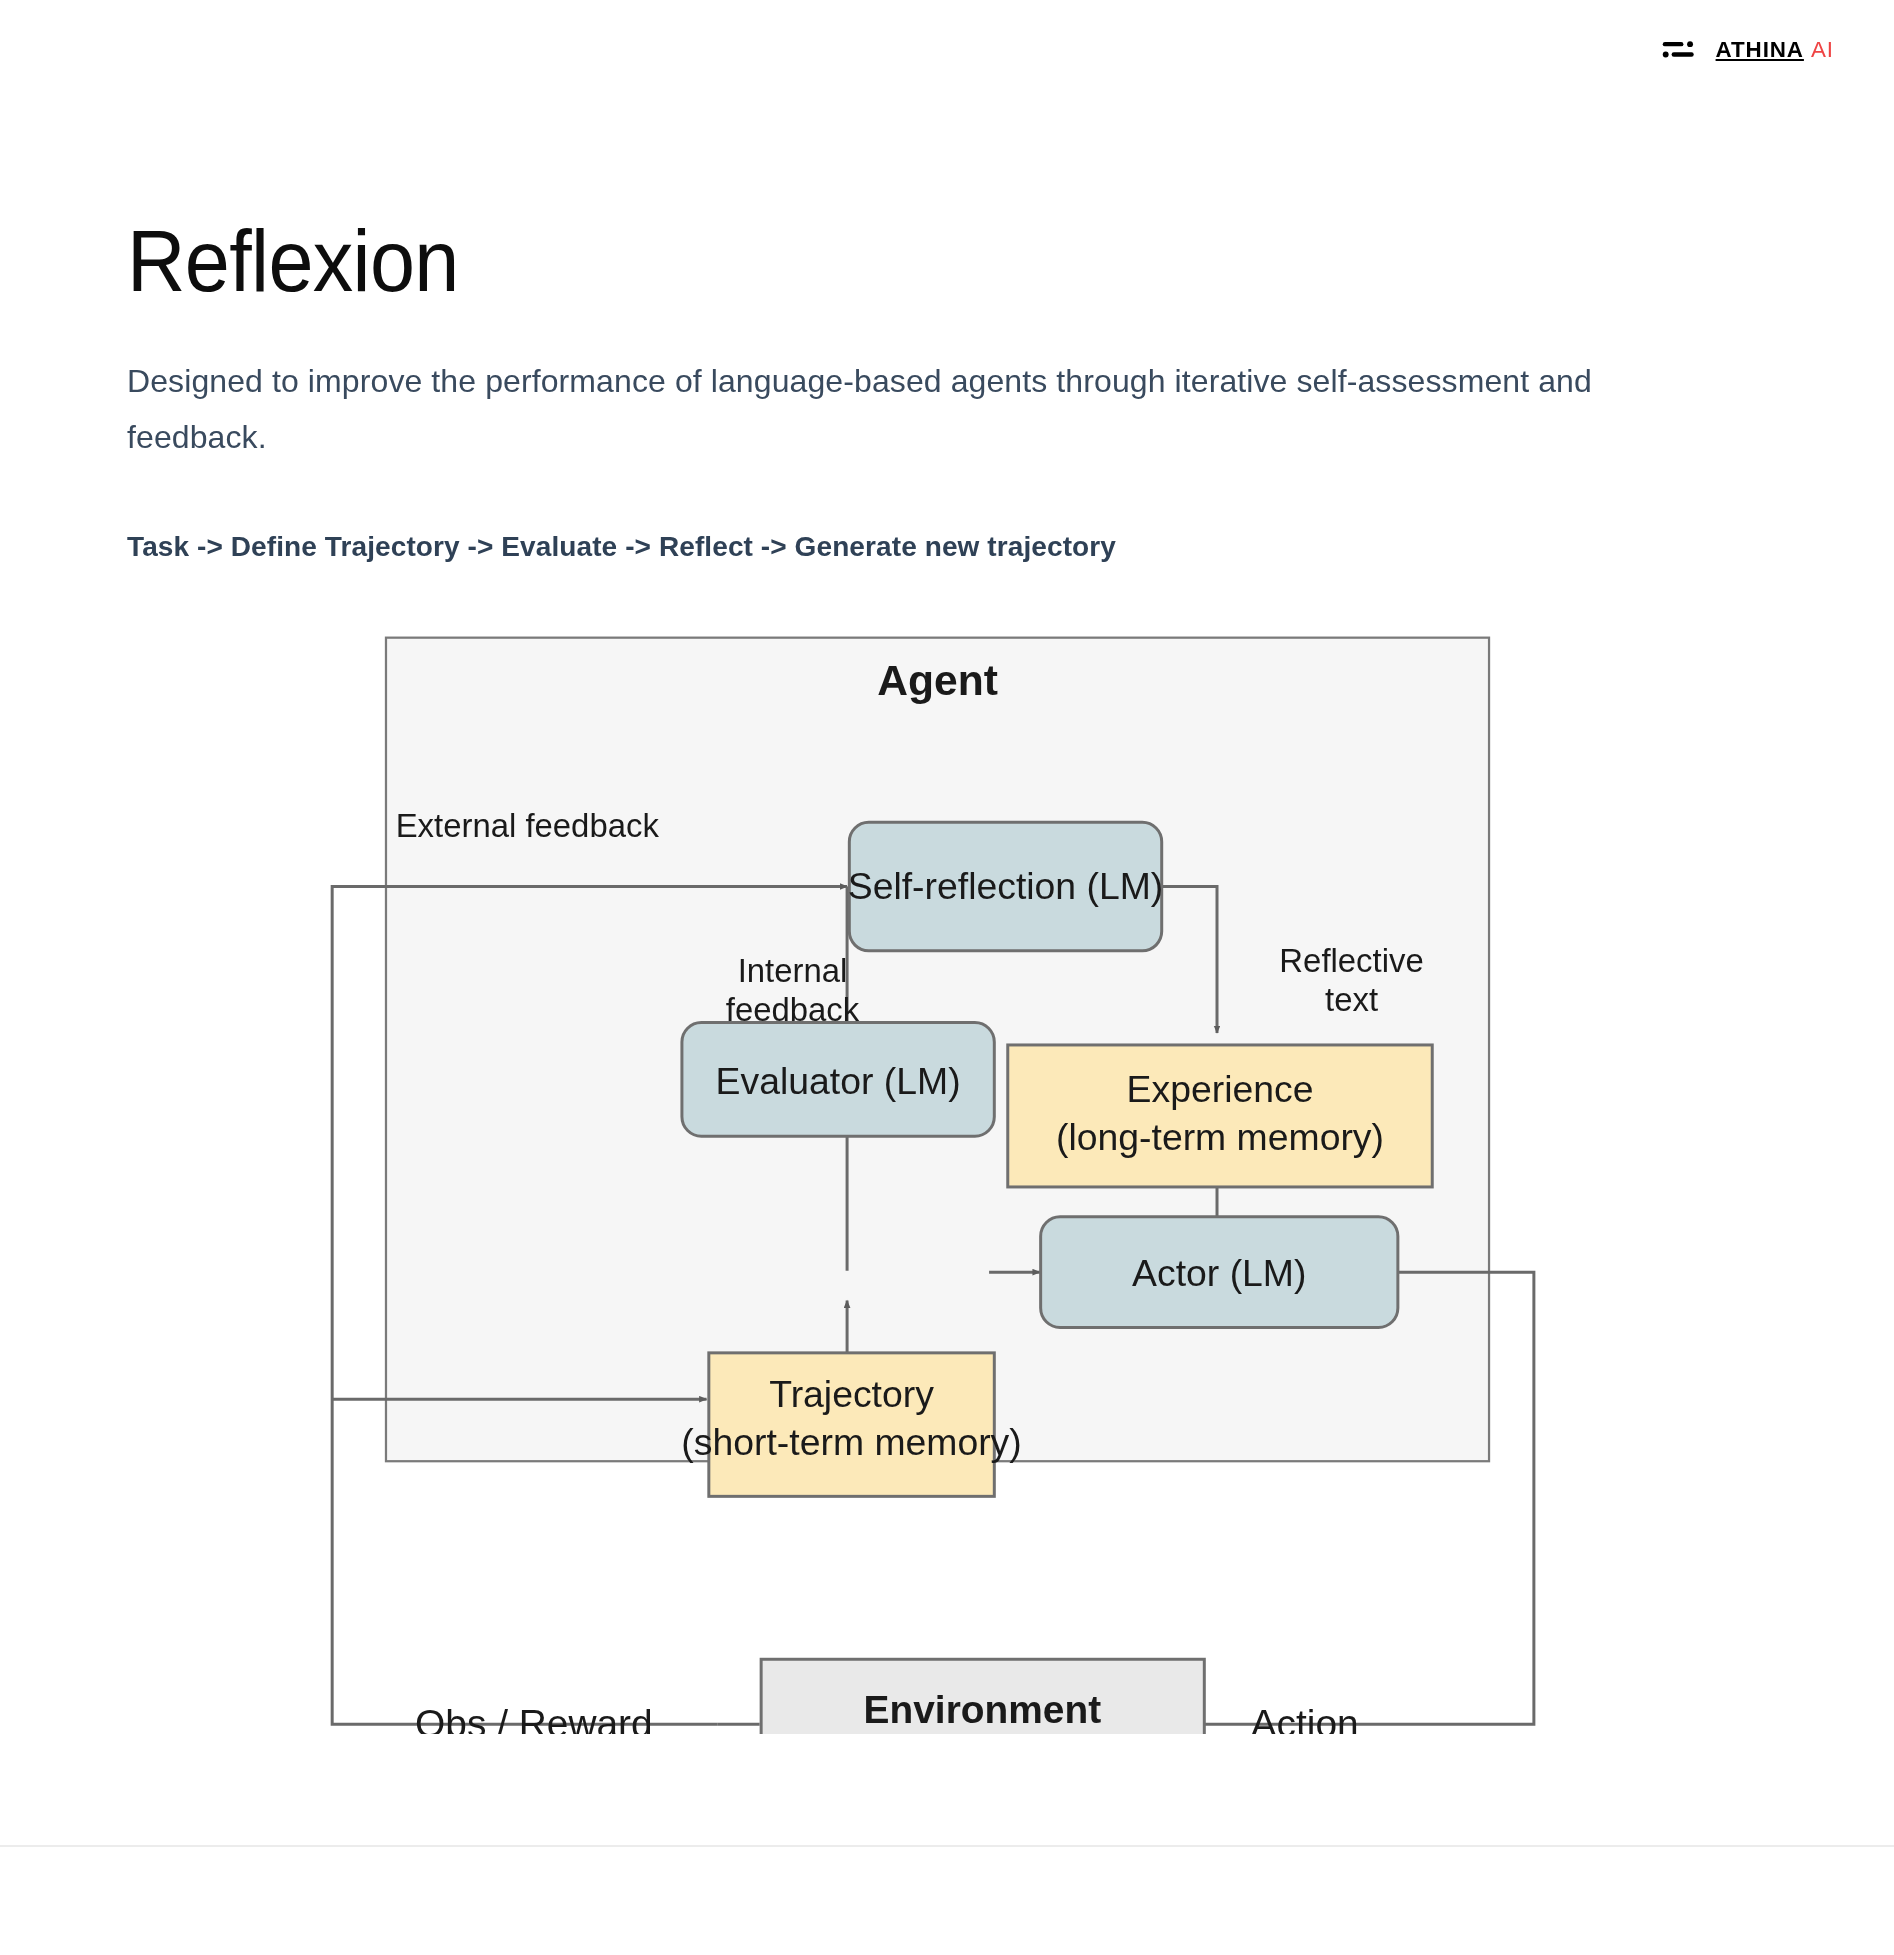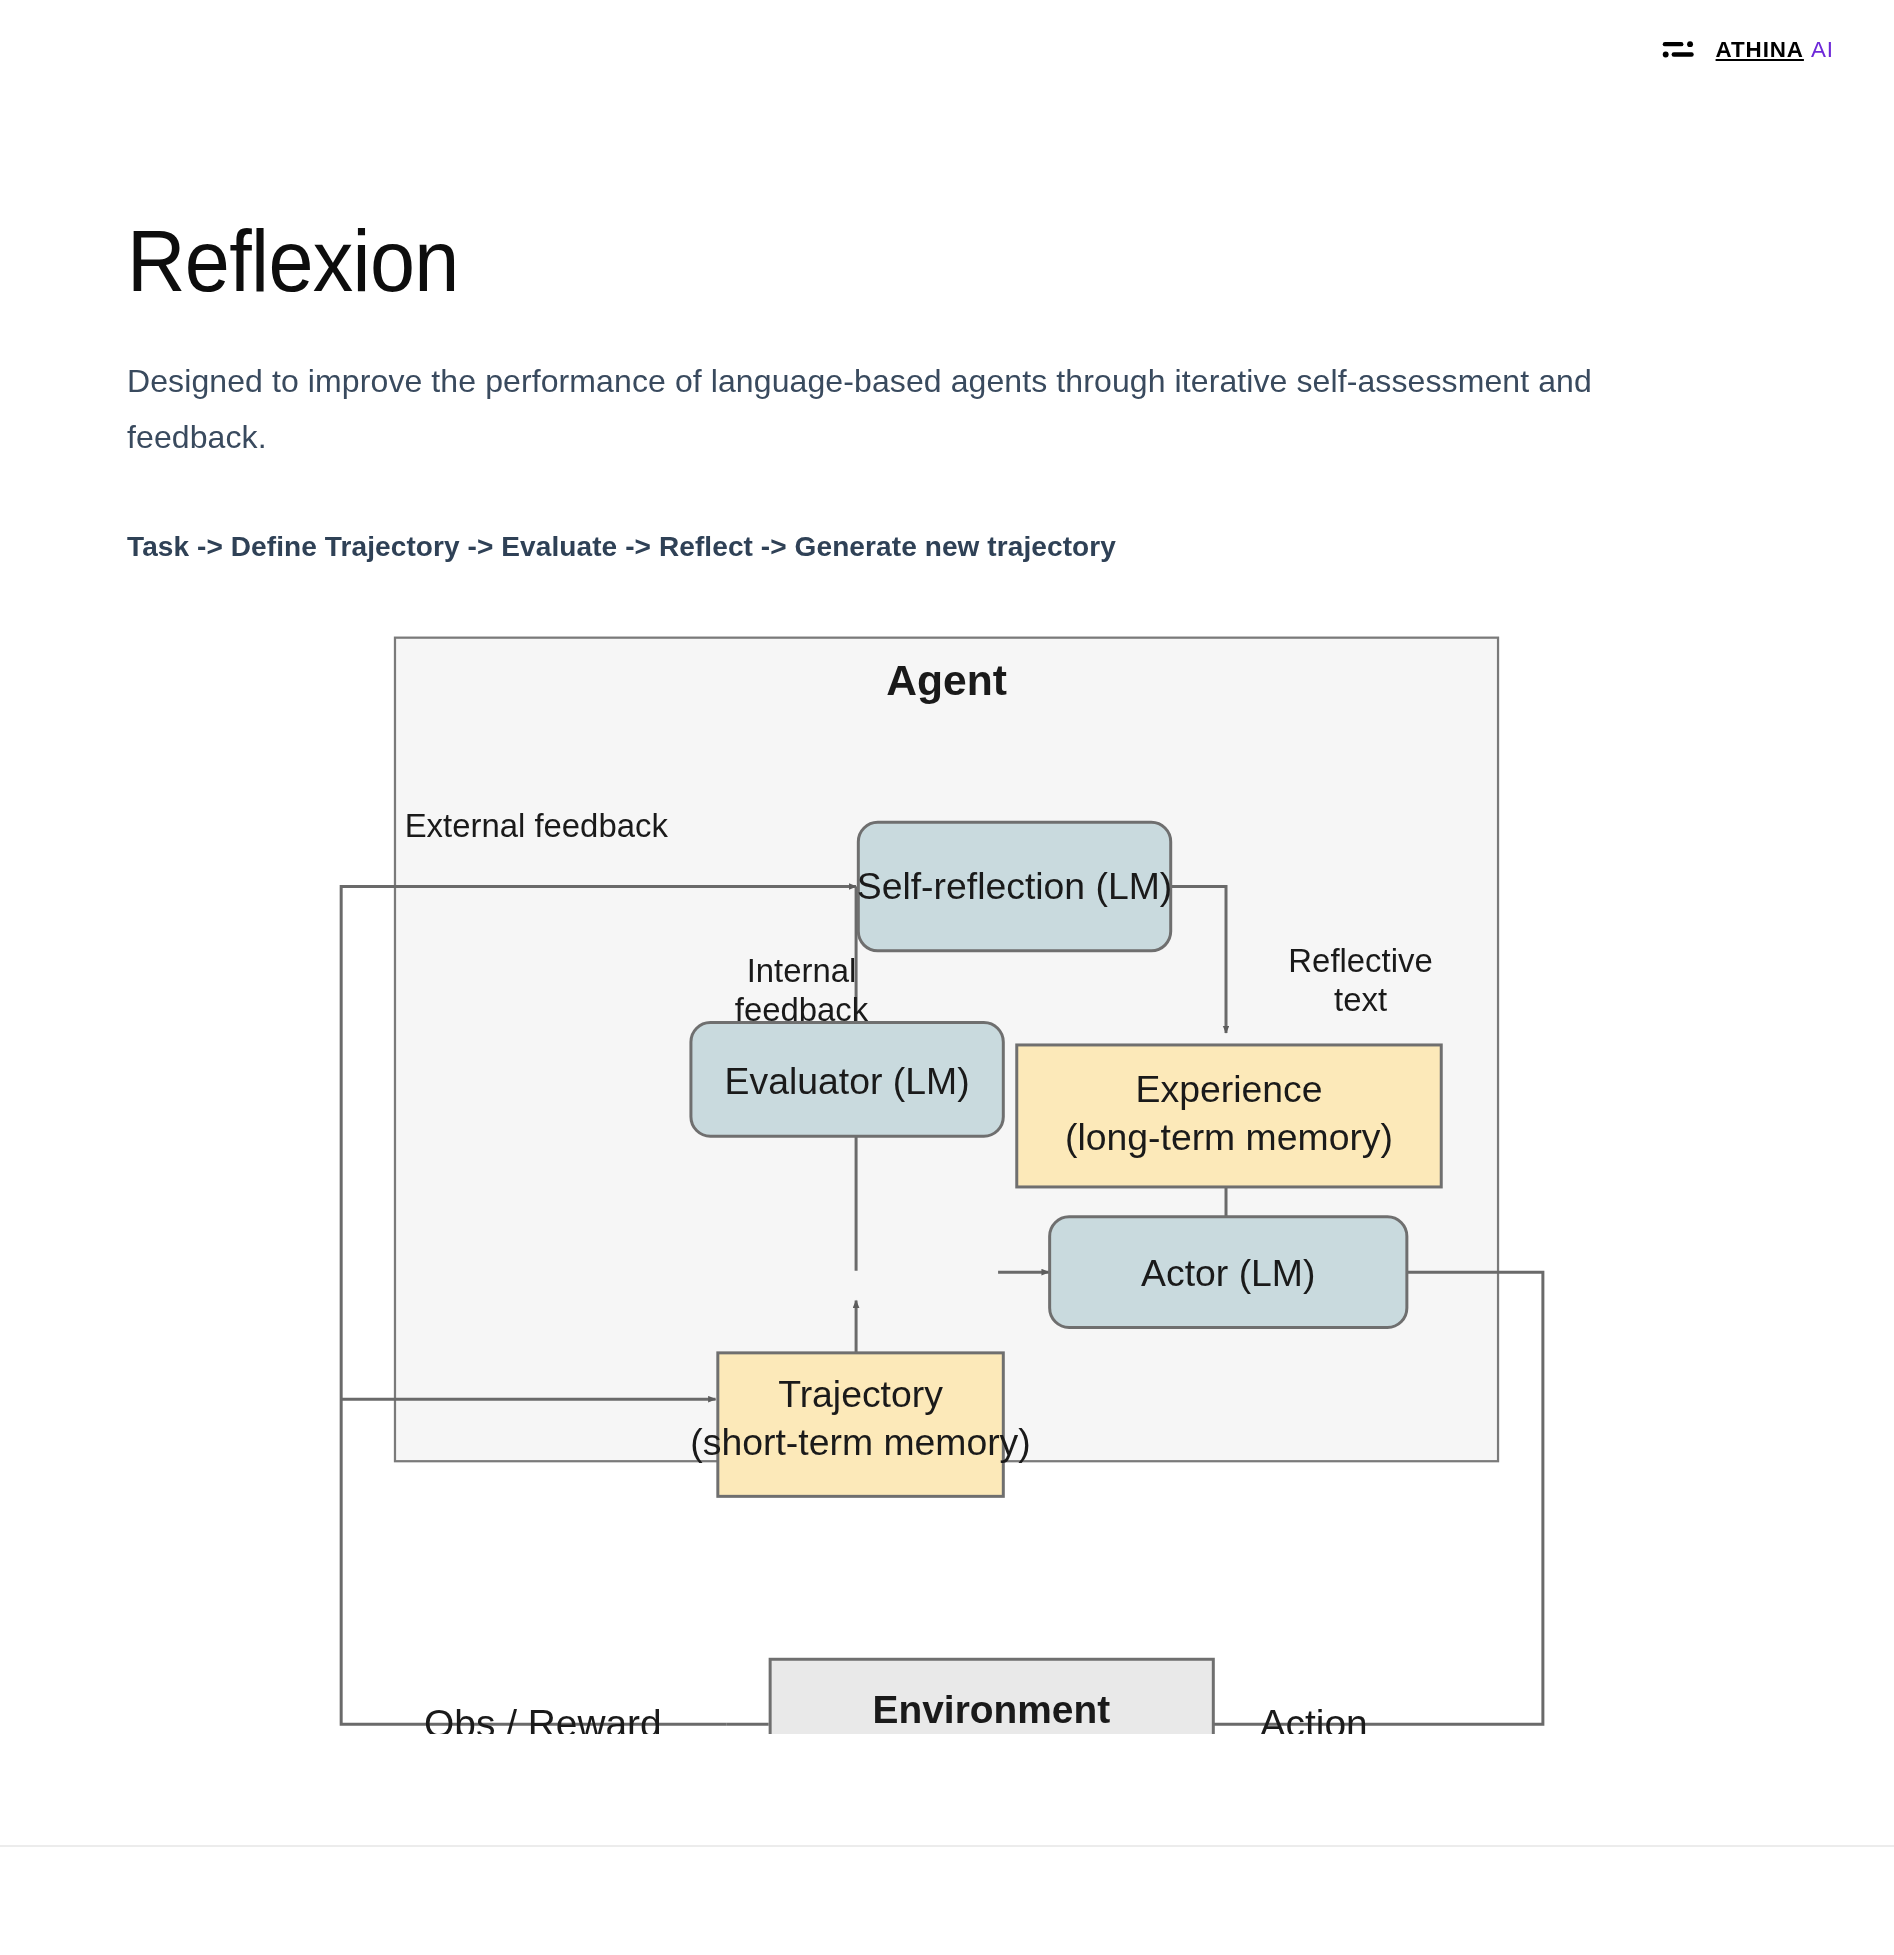--- a/index.html
+++ b/index.html
@@ -19,21 +19,21 @@
     position: absolute;
     top: 36px; right: 61px;
     display: flex; align-items: center; gap: 19.4px;
   }
   .brand-mark { width: 34px; height: 27px; display: block; }
   .brand-text {
     font-size: 22.4px; letter-spacing: 0.9px;
     color: #000000; white-space: nowrap;
   }
   .brand-text .b-strong { font-weight: 700; text-decoration: underline; }
-  .brand-text .b-light { font-weight: 400; color: #6d28d9; }
+  .brand-text .b-light { font-weight: 400; color: #ef4444; }
 
   
   .content { position: absolute; left: 127px; top: 0; width: 1644px; }
 
   .page-title {
     position: absolute; left: 0; top: 158px;
     font-size: 88px; line-height: 1.0;
     font-weight: 300; letter-spacing: -0.7px;
     color: #0d0d0d;
     font-stretch: condensed;
@@ -52,21 +52,21 @@
   .flowline {
     position: absolute; left: 0; top: 496px;
     font-size: 28px; line-height: 45px;
     font-weight: 700; color: #2f4156;
     letter-spacing: 0.1px;
   }
 
   
   .diagram {
     position: absolute;
-    left: 299px; top: 613px;
+    left: 290px; top: 613px;
     width: 1301px; height: 1121px;
   }
   .diagram svg { display: block; width: 100%; height: 100%; }
 
   .divider {
     position: absolute; left: 0; top: 1845px;
     width: 1895px; height: 2.2px; background: #ececec;
   }
 
   

